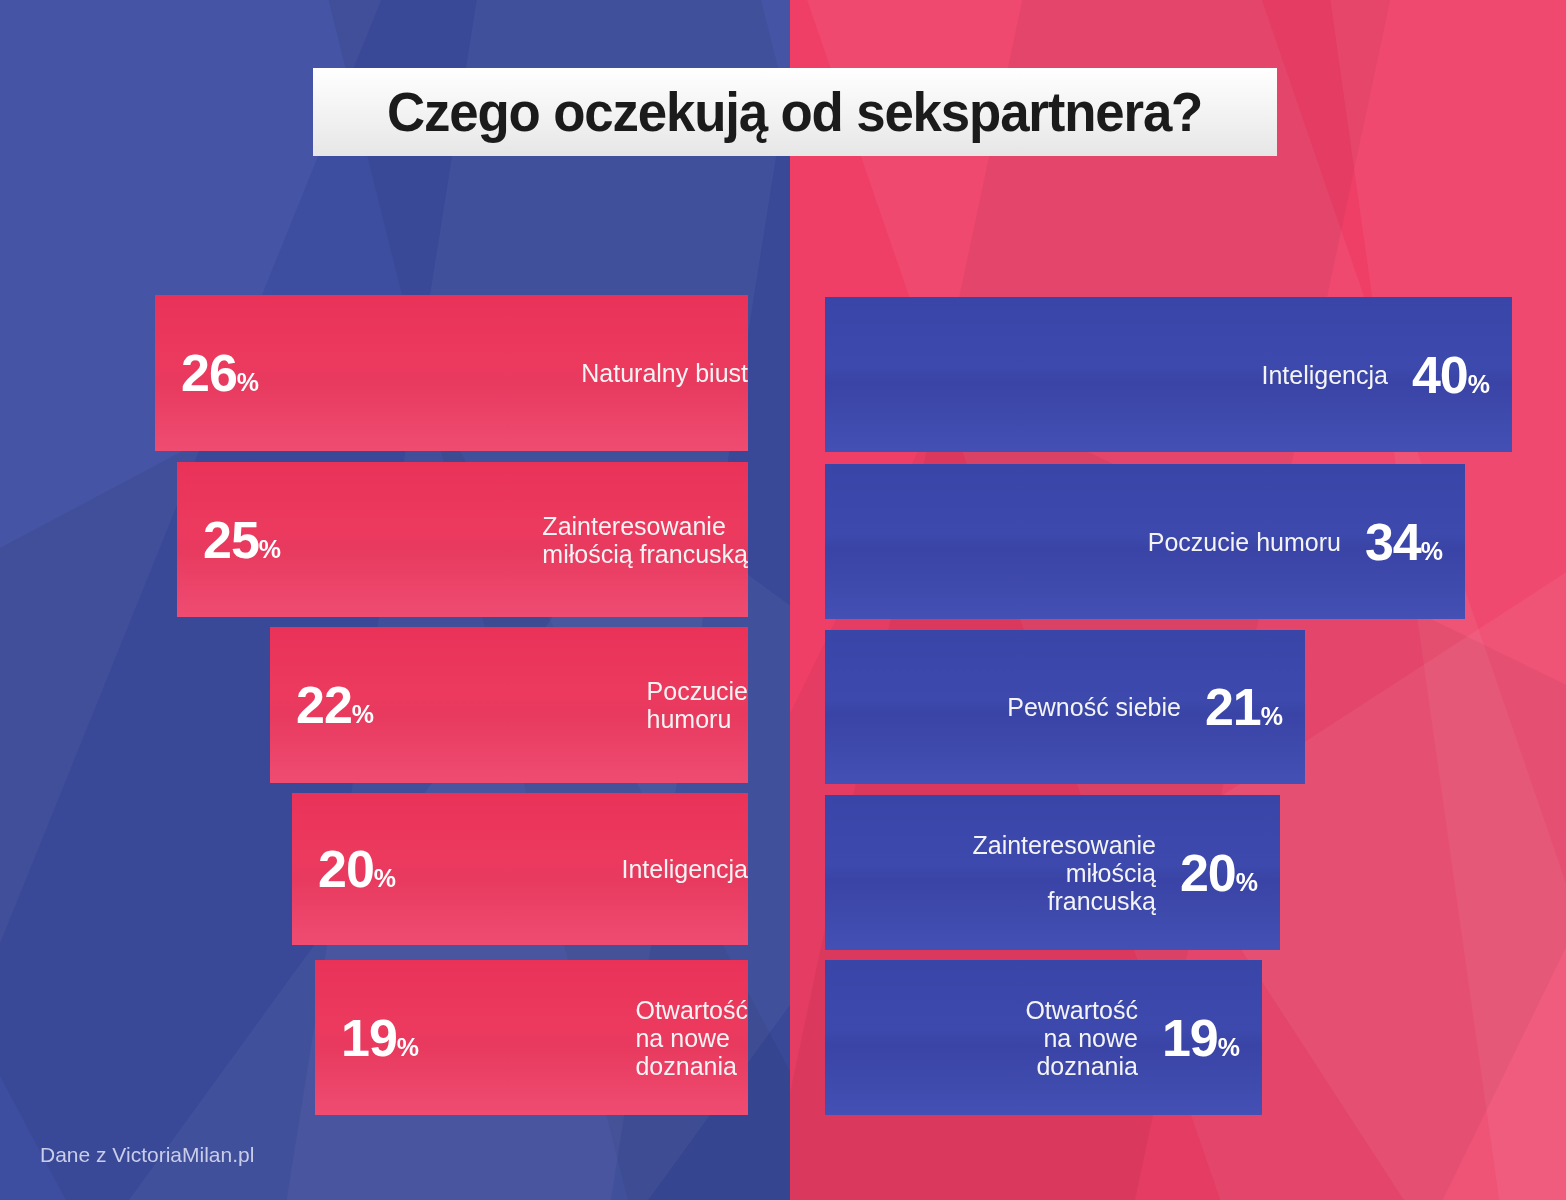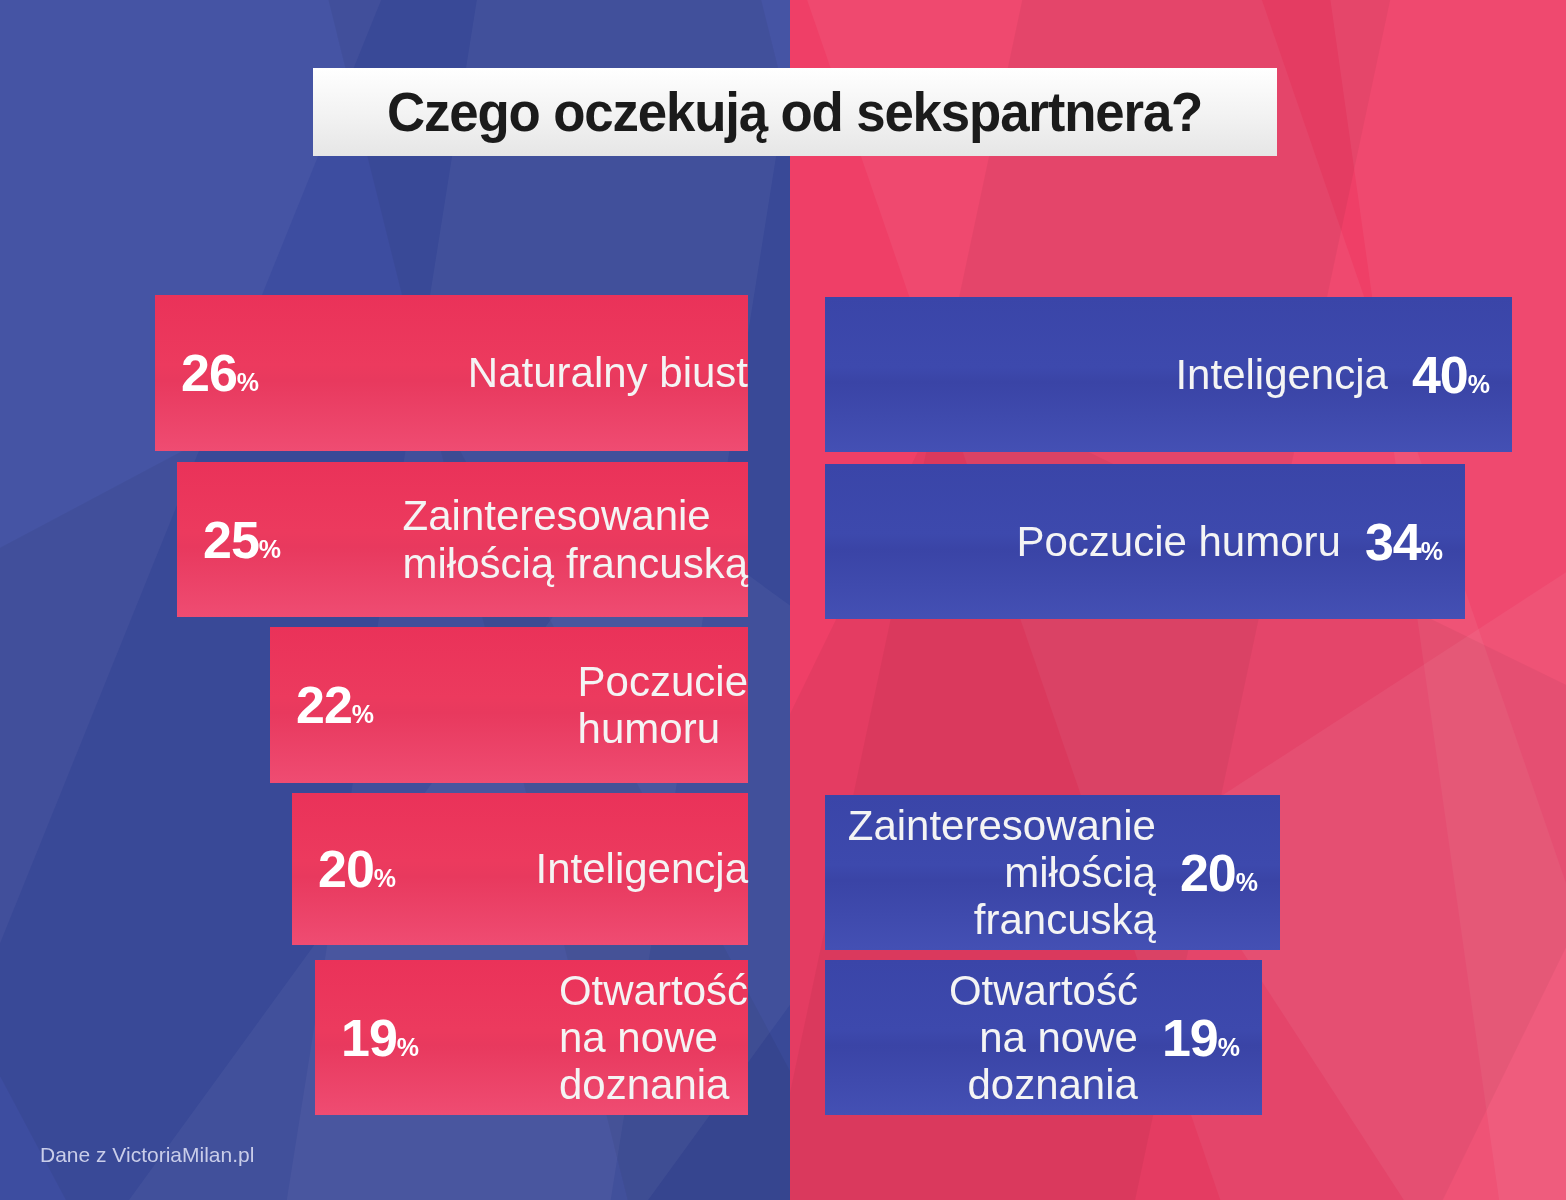--- a/index.html
+++ b/index.html
@@ -100,21 +100,21 @@
     line-height: 1;
     letter-spacing: -1px;
     white-space: nowrap;
   }
   .pct .sign {
     font-size: 25px;
     font-weight: bold;
     letter-spacing: 0;
   }
   .lbl {
-    font-size: 42px;
+    font-size: 25px;
     color: #f4f4f4;
     line-height: 1.12;
     white-space: pre-line;
   }
   .bar.left .lbl { margin-left: 34px; text-align: left; }
   .bar.right .lbl { margin-right: 24px; text-align: right; }
 
   
   .footer {
     position: absolute;
@@ -183,20 +183,24 @@
     </div>
 
     <div class="bar right" style="left: 825px; top: 297px; width: 687px; height: 155px;">
       <span class="lbl">Inteligencja</span>
       <span class="pct"><span>40</span><span class="sign">%</span></span>
     </div>
     <div class="bar right" style="left: 825px; top: 464px; width: 640px; height: 155px;">
       <span class="lbl">Poczucie humoru</span>
       <span class="pct"><span>34</span><span class="sign">%</span></span>
     </div>
+    <div class="bar right" style="left: 825px; top: 630px; width: 480px; height: 154px;">
+      <span class="lbl">Pewność siebie</span>
+      <span class="pct"><span>21</span><span class="sign">%</span></span>
+    </div>
     <div class="bar right" style="left: 825px; top: 795px; width: 455px; height: 155px;">
       <span class="lbl">Zainteresowanie
 miłością
 francuską</span>
       <span class="pct"><span>20</span><span class="sign">%</span></span>
     </div>
     <div class="bar right" style="left: 825px; top: 960px; width: 437px; height: 155px;">
       <span class="lbl">Otwartość
 na nowe
 doznania</span>

